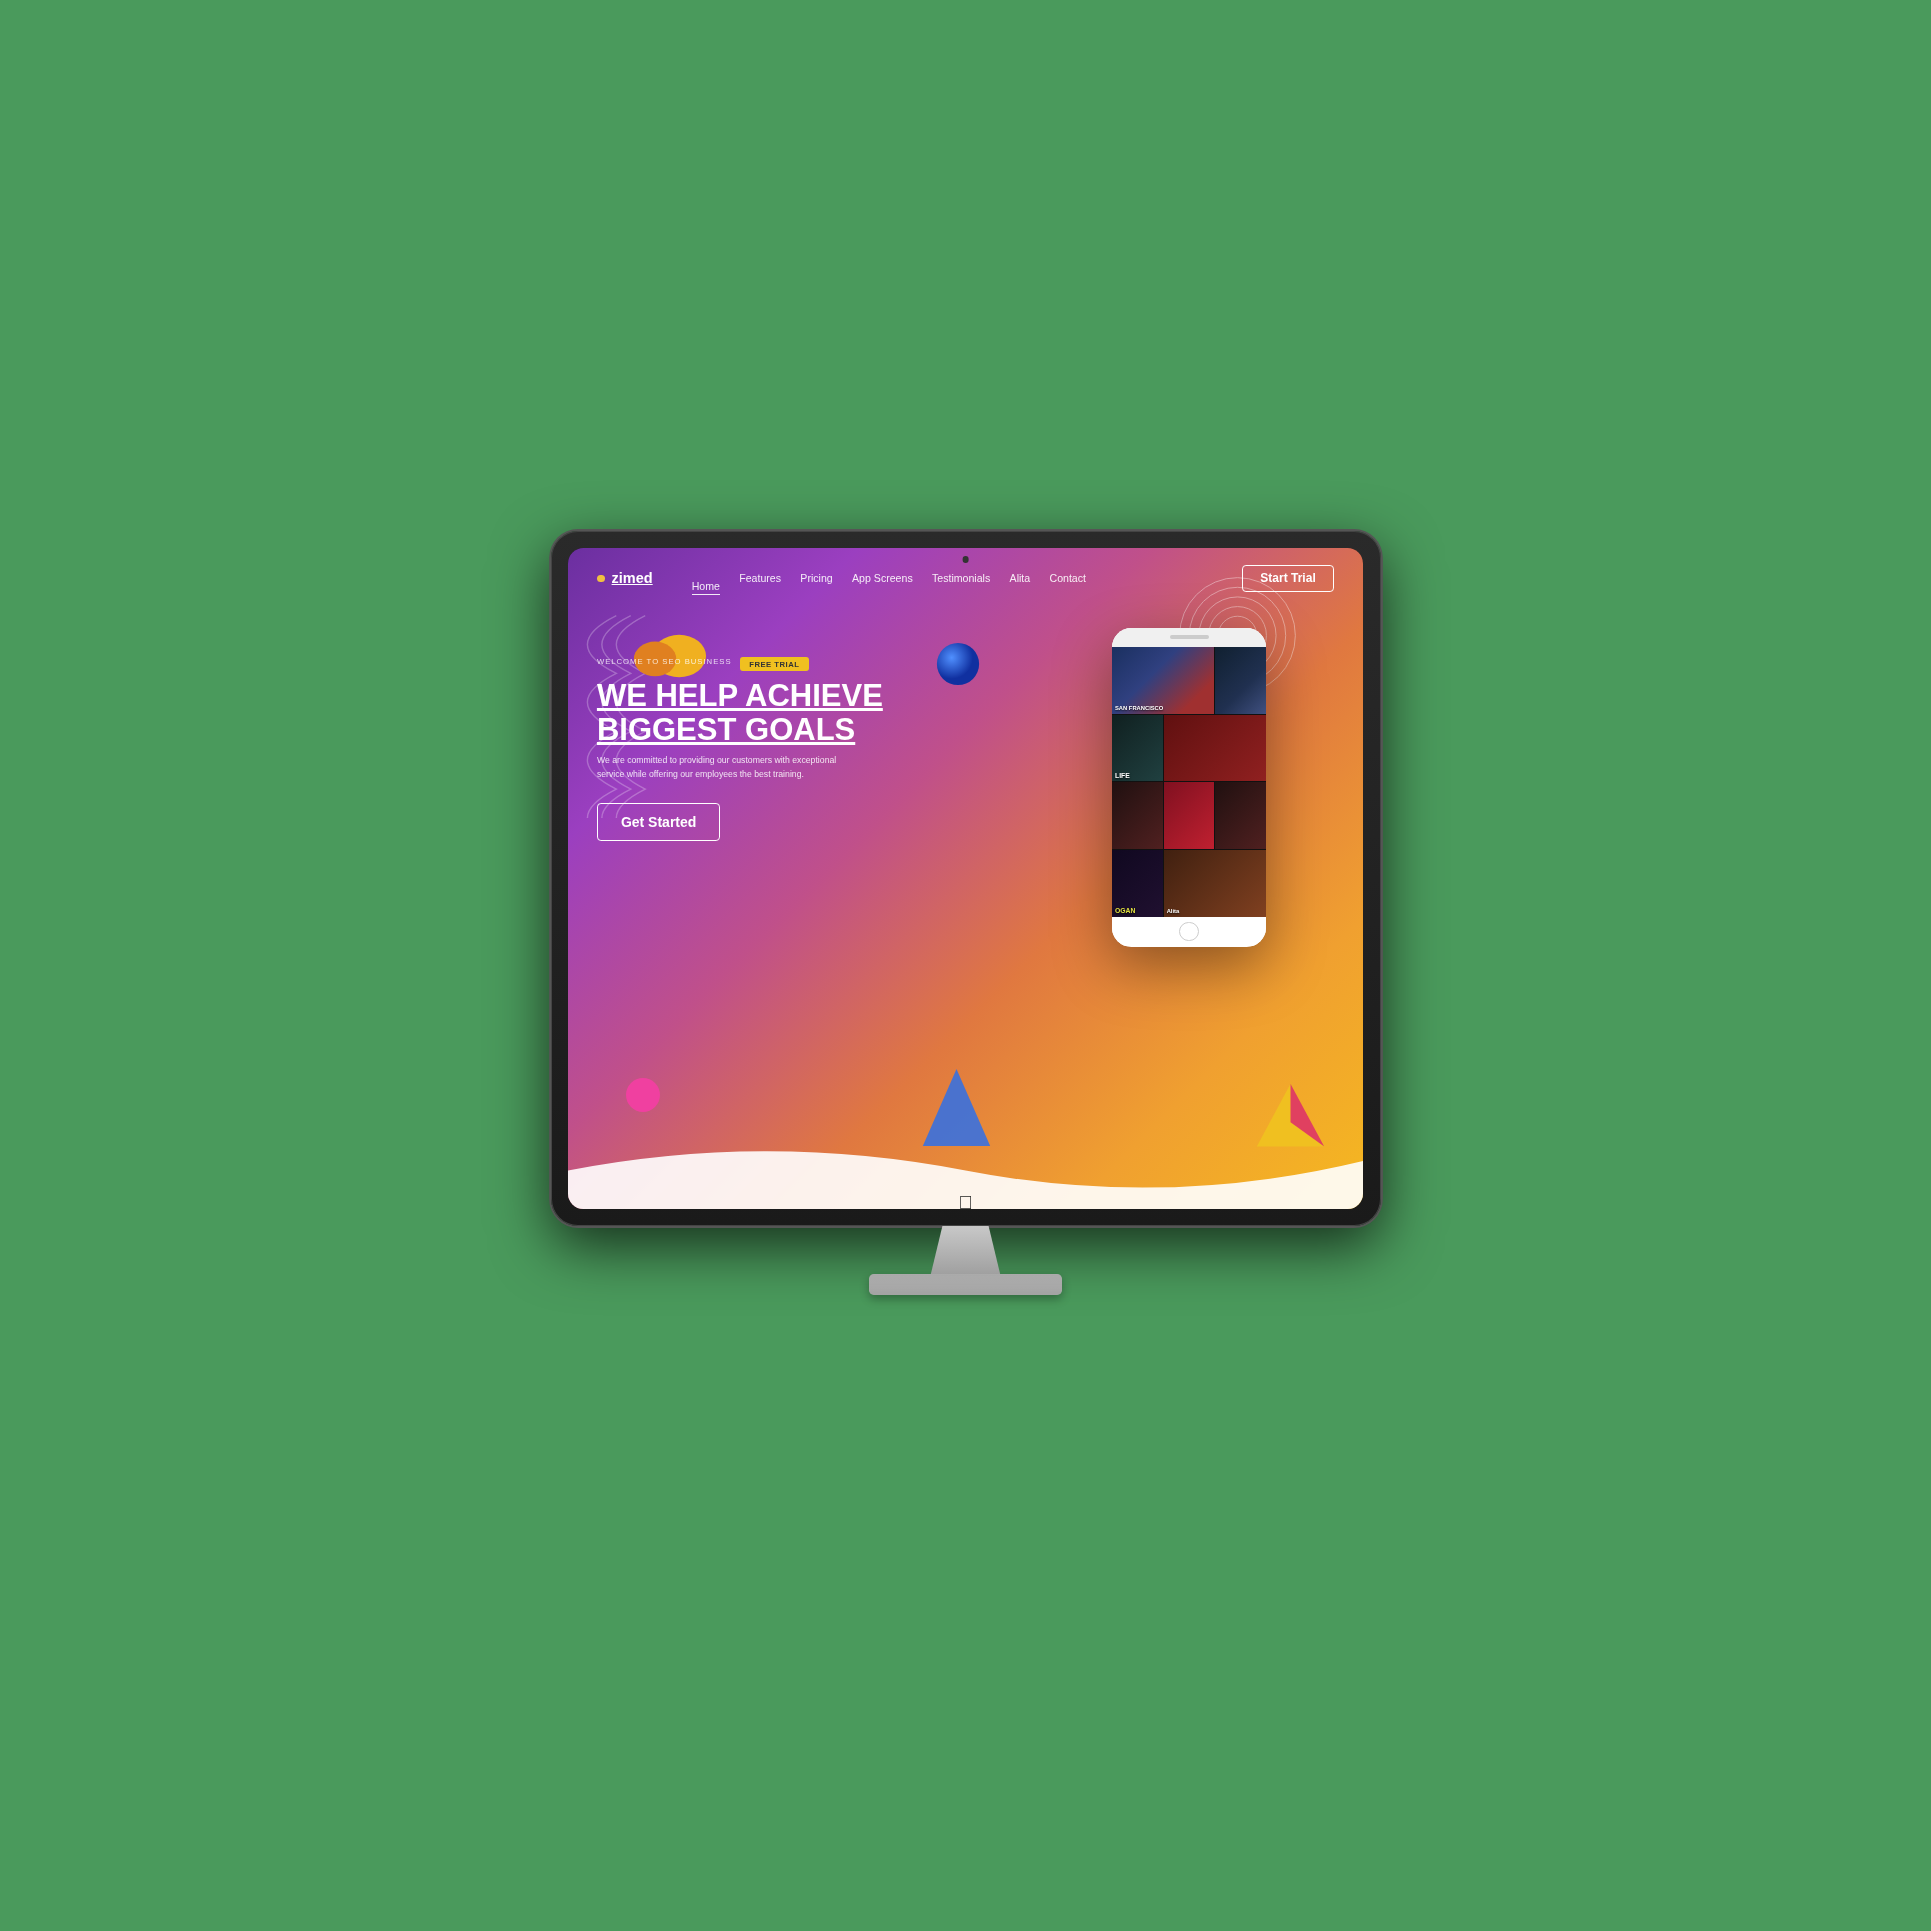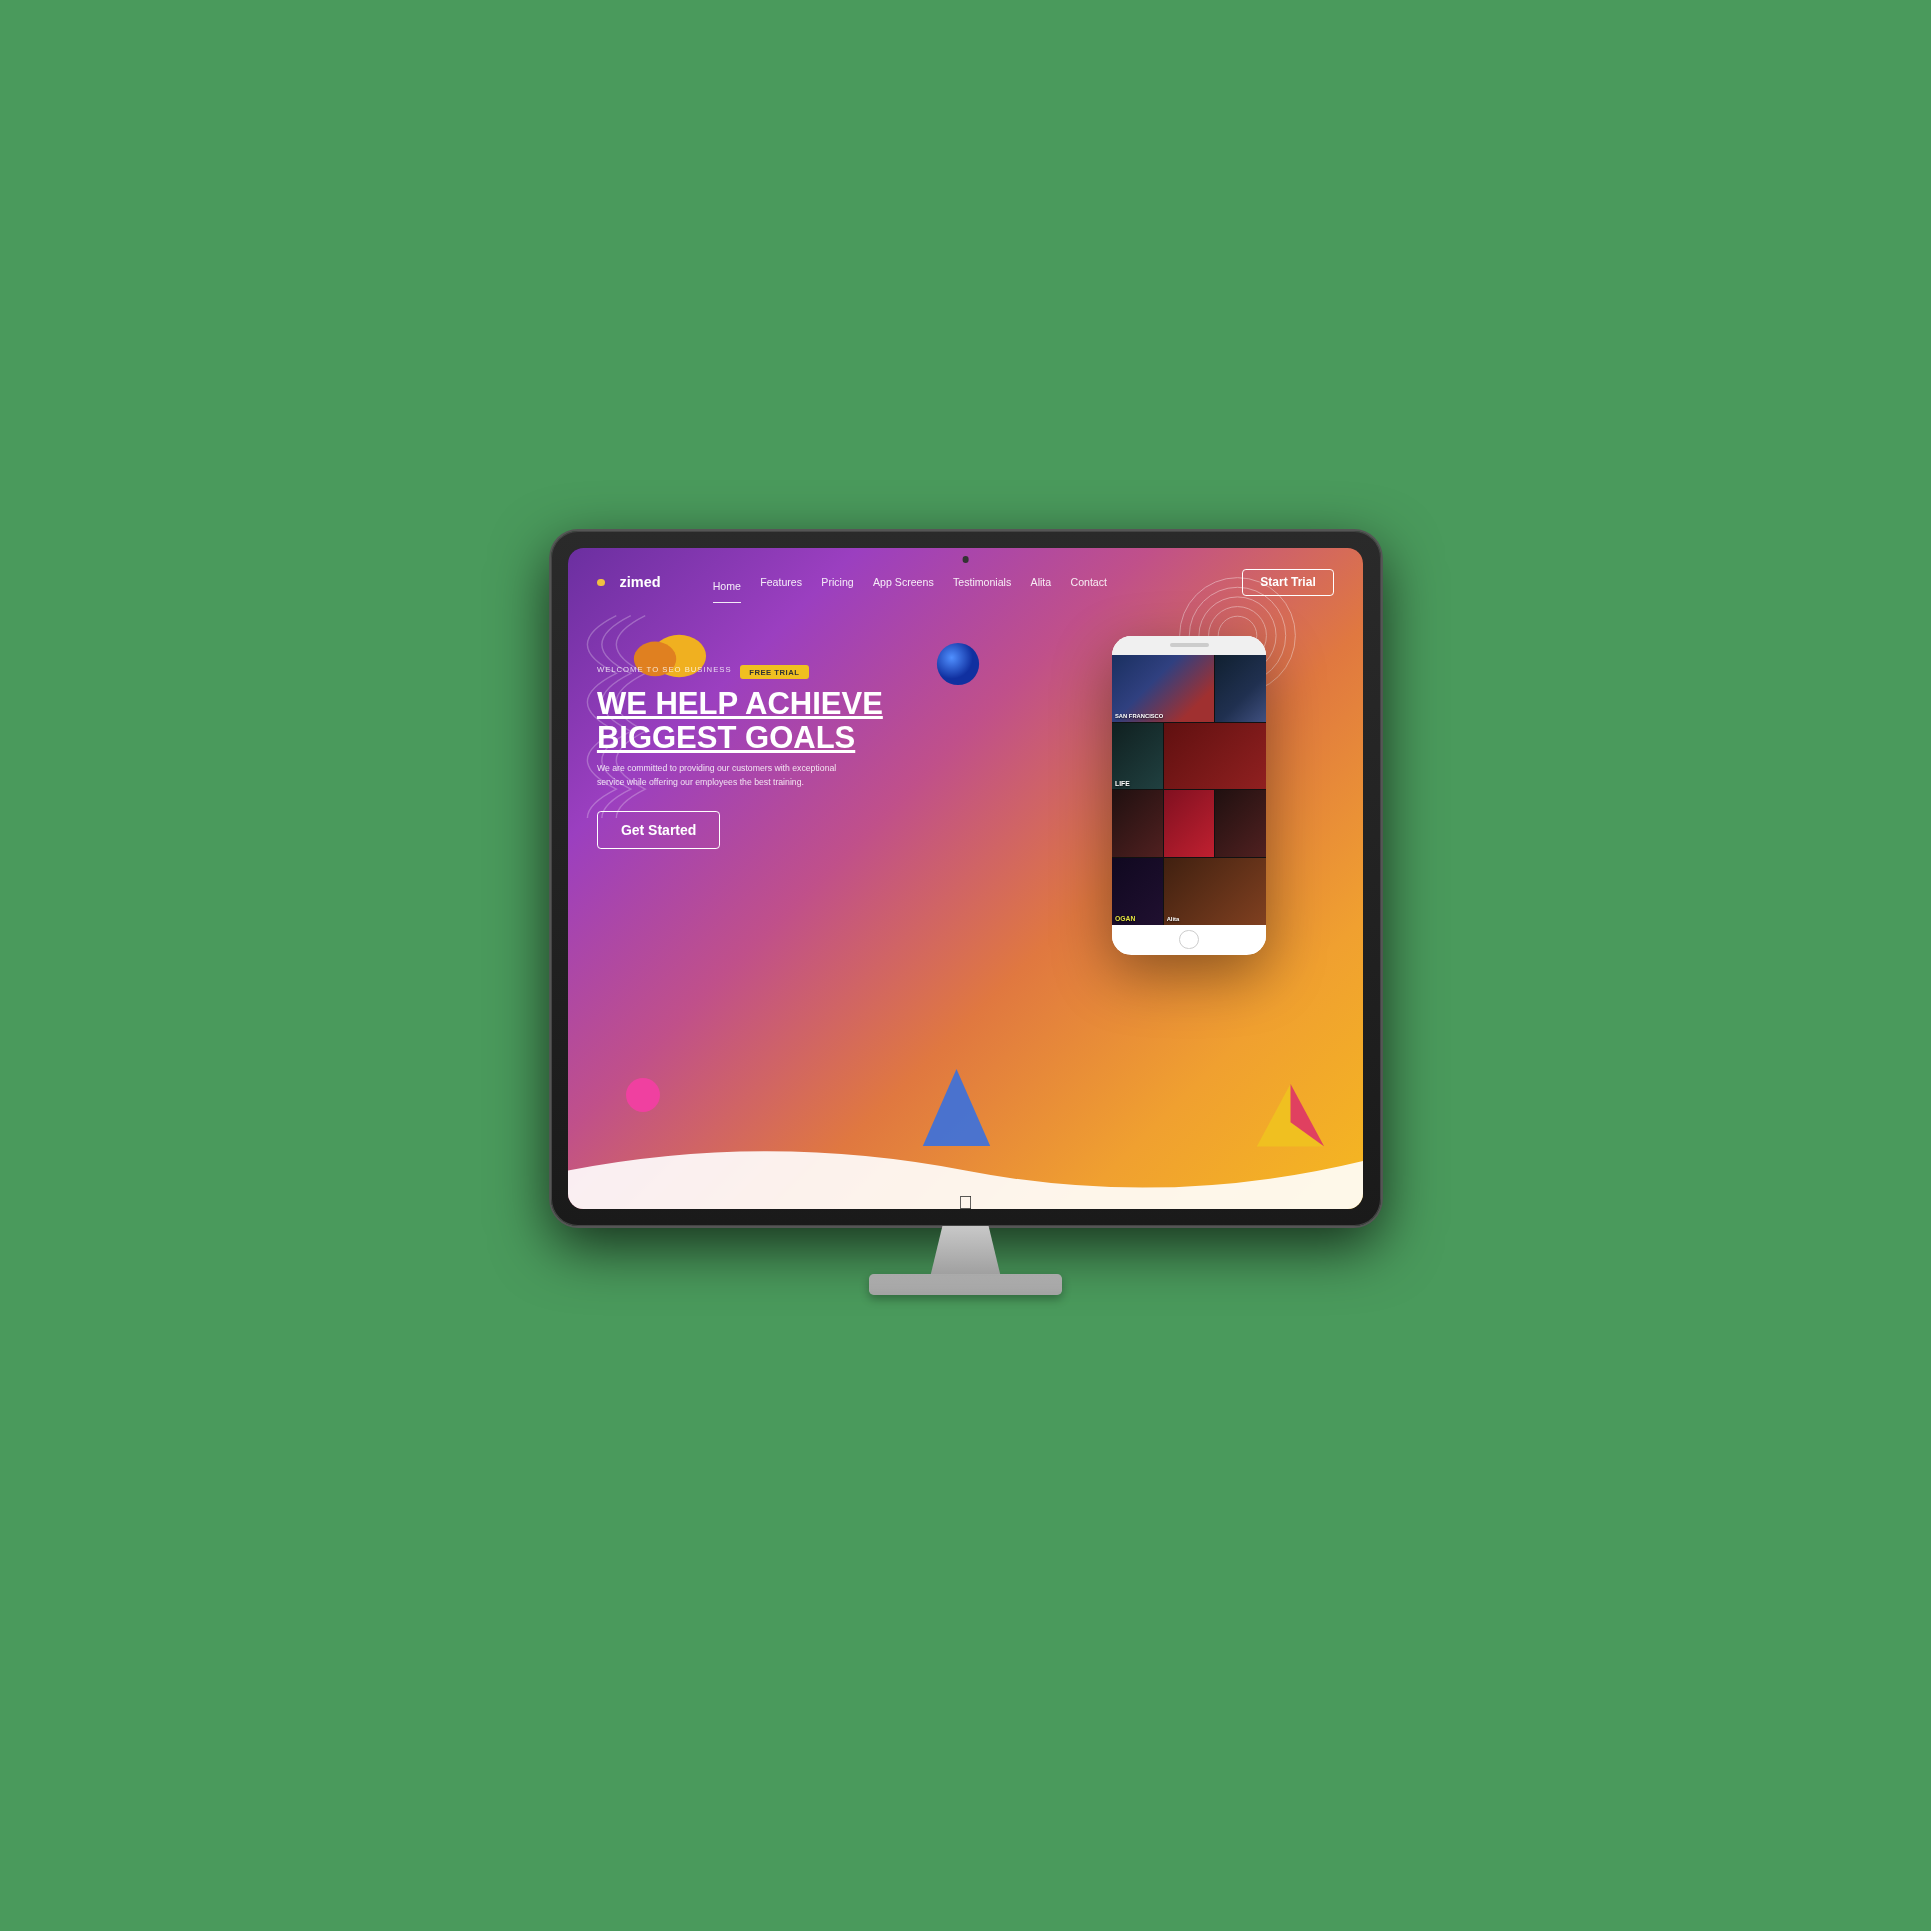--- a/index.html
+++ b/index.html
@@ -78,25 +78,26 @@
       z-index: 10;
       display: flex;
       align-items: center;
       padding: 13.5px 29px;
       background: transparent;
     }
 
     .nav-logo {
       display: flex;
       align-items: center;
-      gap: 15px;
+      gap: 7px;
       color: white;
       font-size: 14.5px;
       font-weight: bold;
-      margin-right: 52px;
+      margin-right: 39px;
+      text-decoration: underline;
     }
 
     .nav-logo-dot {
       width: 7.7px;
       height: 7.7px;
       background: #f0c040;
       border-radius: 50%;
     }
 
     .nav-links {
@@ -109,21 +110,21 @@
     .nav-link {
       color: white;
       font-size: 10.6px;
       text-decoration: none;
       opacity: 0.9;
       cursor: pointer;
     }
 
     .nav-link.active {
       border-bottom: 1.9px solid white;
-      padding-bottom: 10px;
+      padding-bottom: 2px;
       margin-top: 18px;
     }
 
     .nav-btn {
       border: 1.9px solid white;
       color: white;
       background: transparent;
       padding: 5.8px 17.4px;
       border-radius: 3.9px;
       font-size: 12px;

